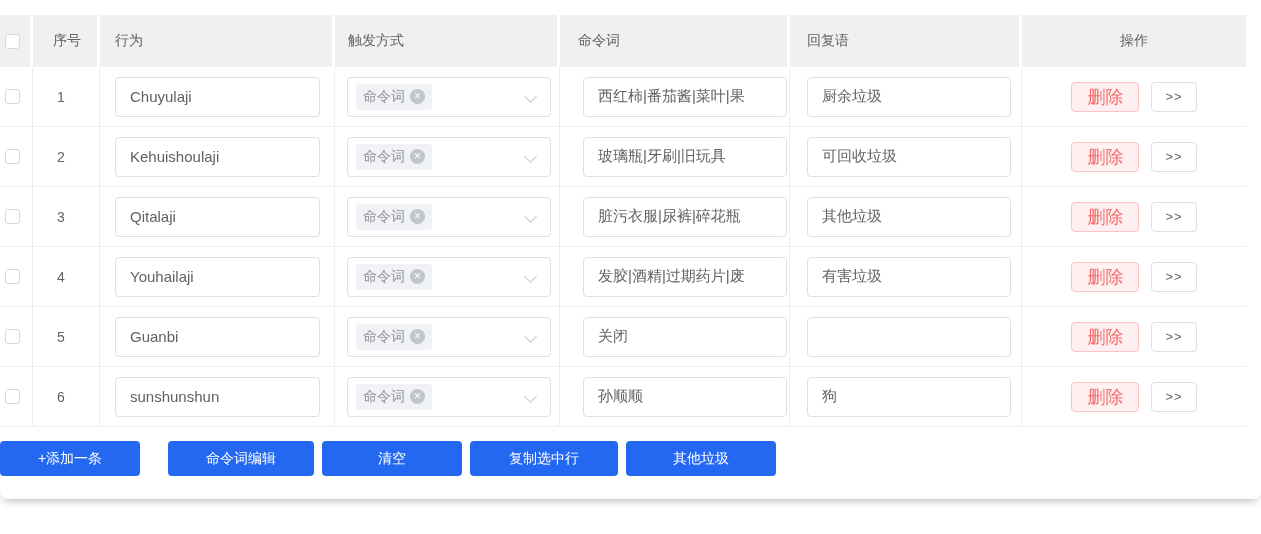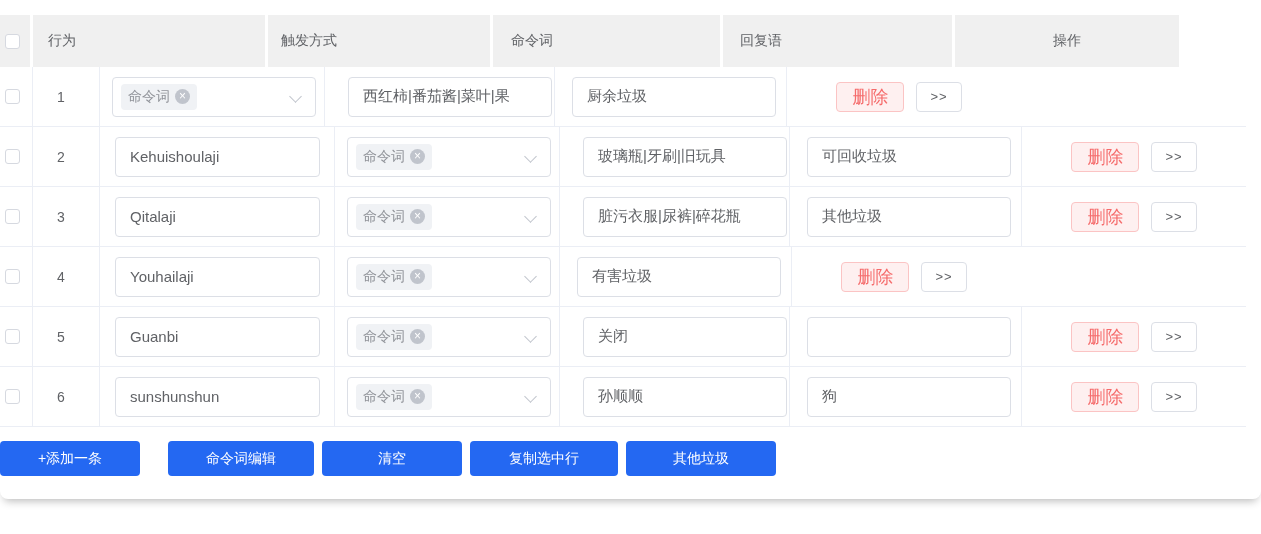--- a/index.html
+++ b/index.html
@@ -111,34 +111,38 @@
 </head>
 <body>
 
 <div class="panel">
   <div class="table">
 
     <div class="thead">
       <div class="hcell col-check">
         <input type="checkbox" class="cb" style="">
       </div>
+      <div class="hcell col-index">序号</div>
       <div class="hcell col-behavior">行为</div>
       <div class="hcell col-trigger">触发方式</div>
       <div class="hcell col-command">命令词</div>
       <div class="hcell col-reply">回复语</div>
       <div class="hcell col-action">操作</div>
     </div>
 
     <div class="trow">
       <div class="cell col-check">
           <input type="checkbox" class="cb" style="">
         </div>
       <div class="cell col-index">
           <span class="idx">1</span>
         </div>
+      <div class="cell col-behavior">
+          <input class="tinput behavior-input" value="Chuyulaji" style="">
+        </div>
       <div class="cell col-trigger">
         <div class="select">
           <span class="tag">
             <span class="tag-label">命令词</span>
             <span class="tag-close">×</span>
           </span>
           <span class="chevron"></span>
         </div>
       </div>
       <div class="cell col-command">
@@ -227,20 +231,23 @@
         </div>
       <div class="cell col-trigger">
         <div class="select">
           <span class="tag">
             <span class="tag-label">命令词</span>
             <span class="tag-close">×</span>
           </span>
           <span class="chevron"></span>
         </div>
       </div>
+      <div class="cell col-command">
+          <input class="tinput command-input" value="发胶|酒精|过期药片|废" style="">
+        </div>
       <div class="cell col-reply">
           <input class="tinput reply-input" value="有害垃圾" style="">
         </div>
       <div class="cell col-action">
         <button class="btn-del">删除</button>
         <button class="btn-more">&gt;&gt;</button>
       </div>
     </div>
 
     <div class="trow">

